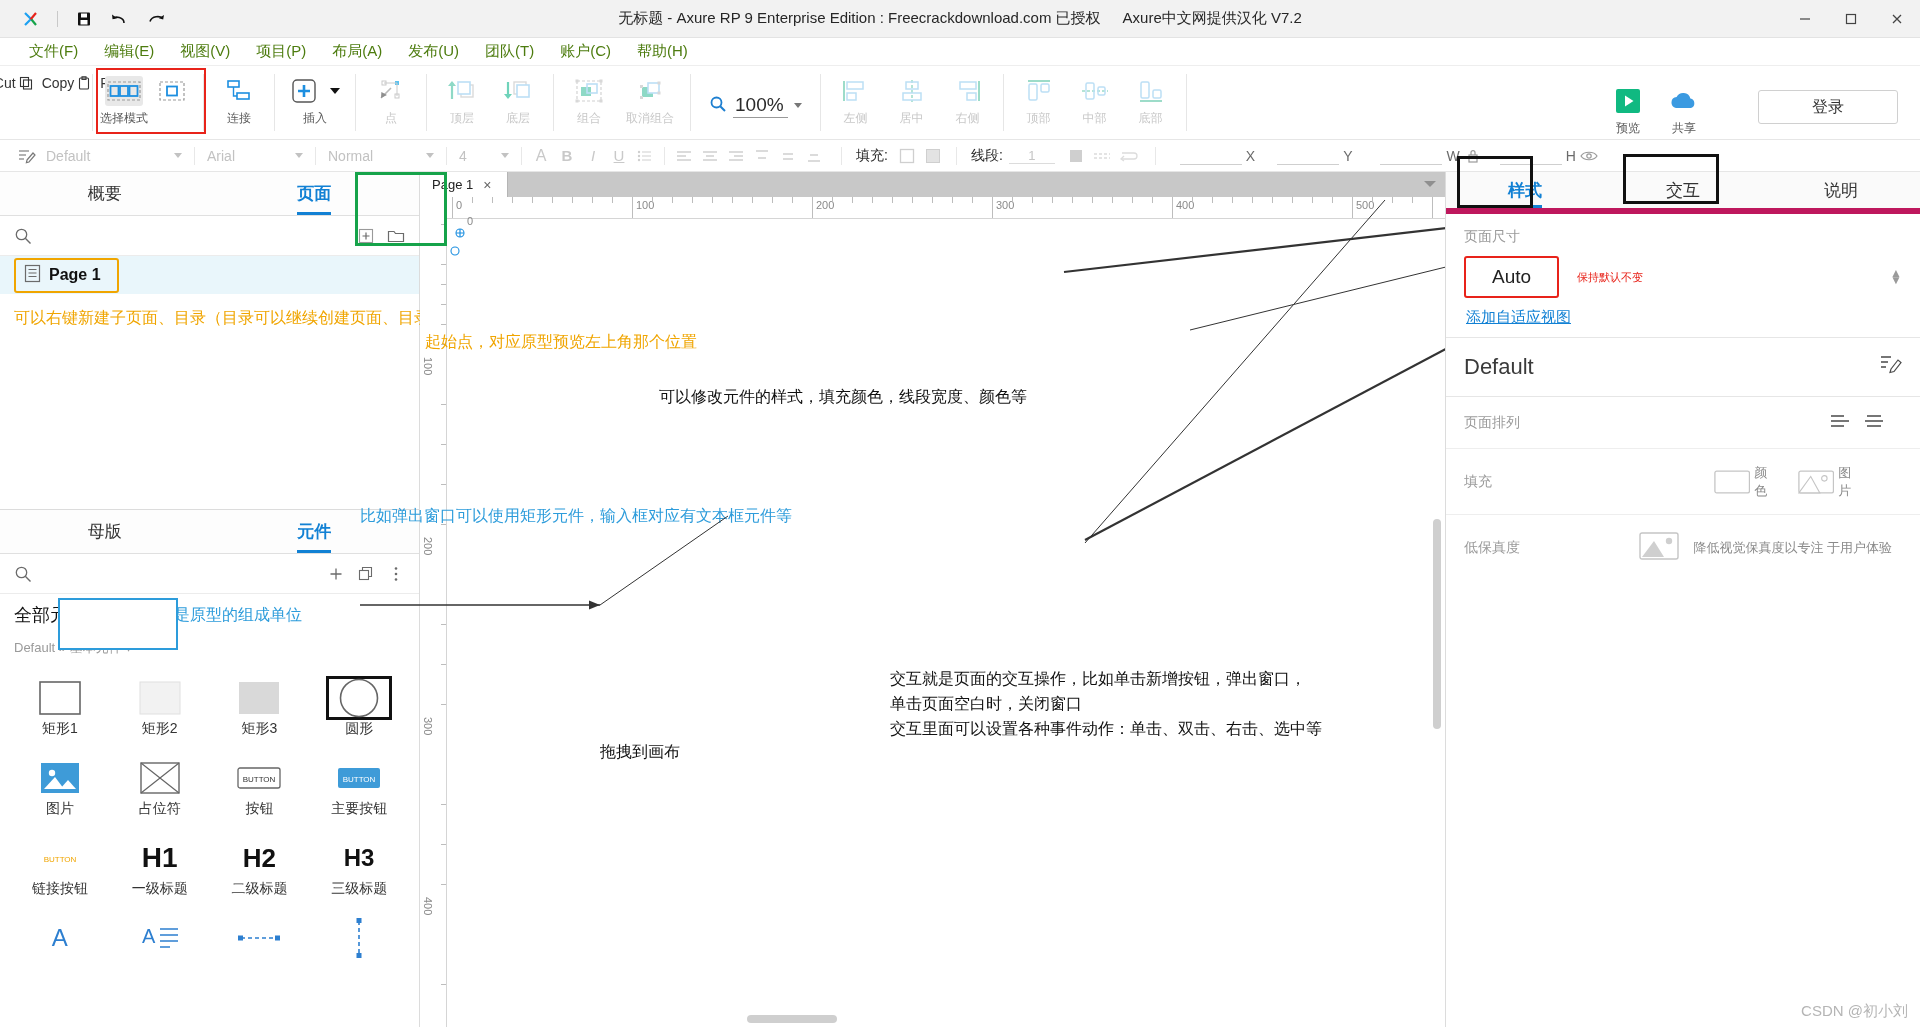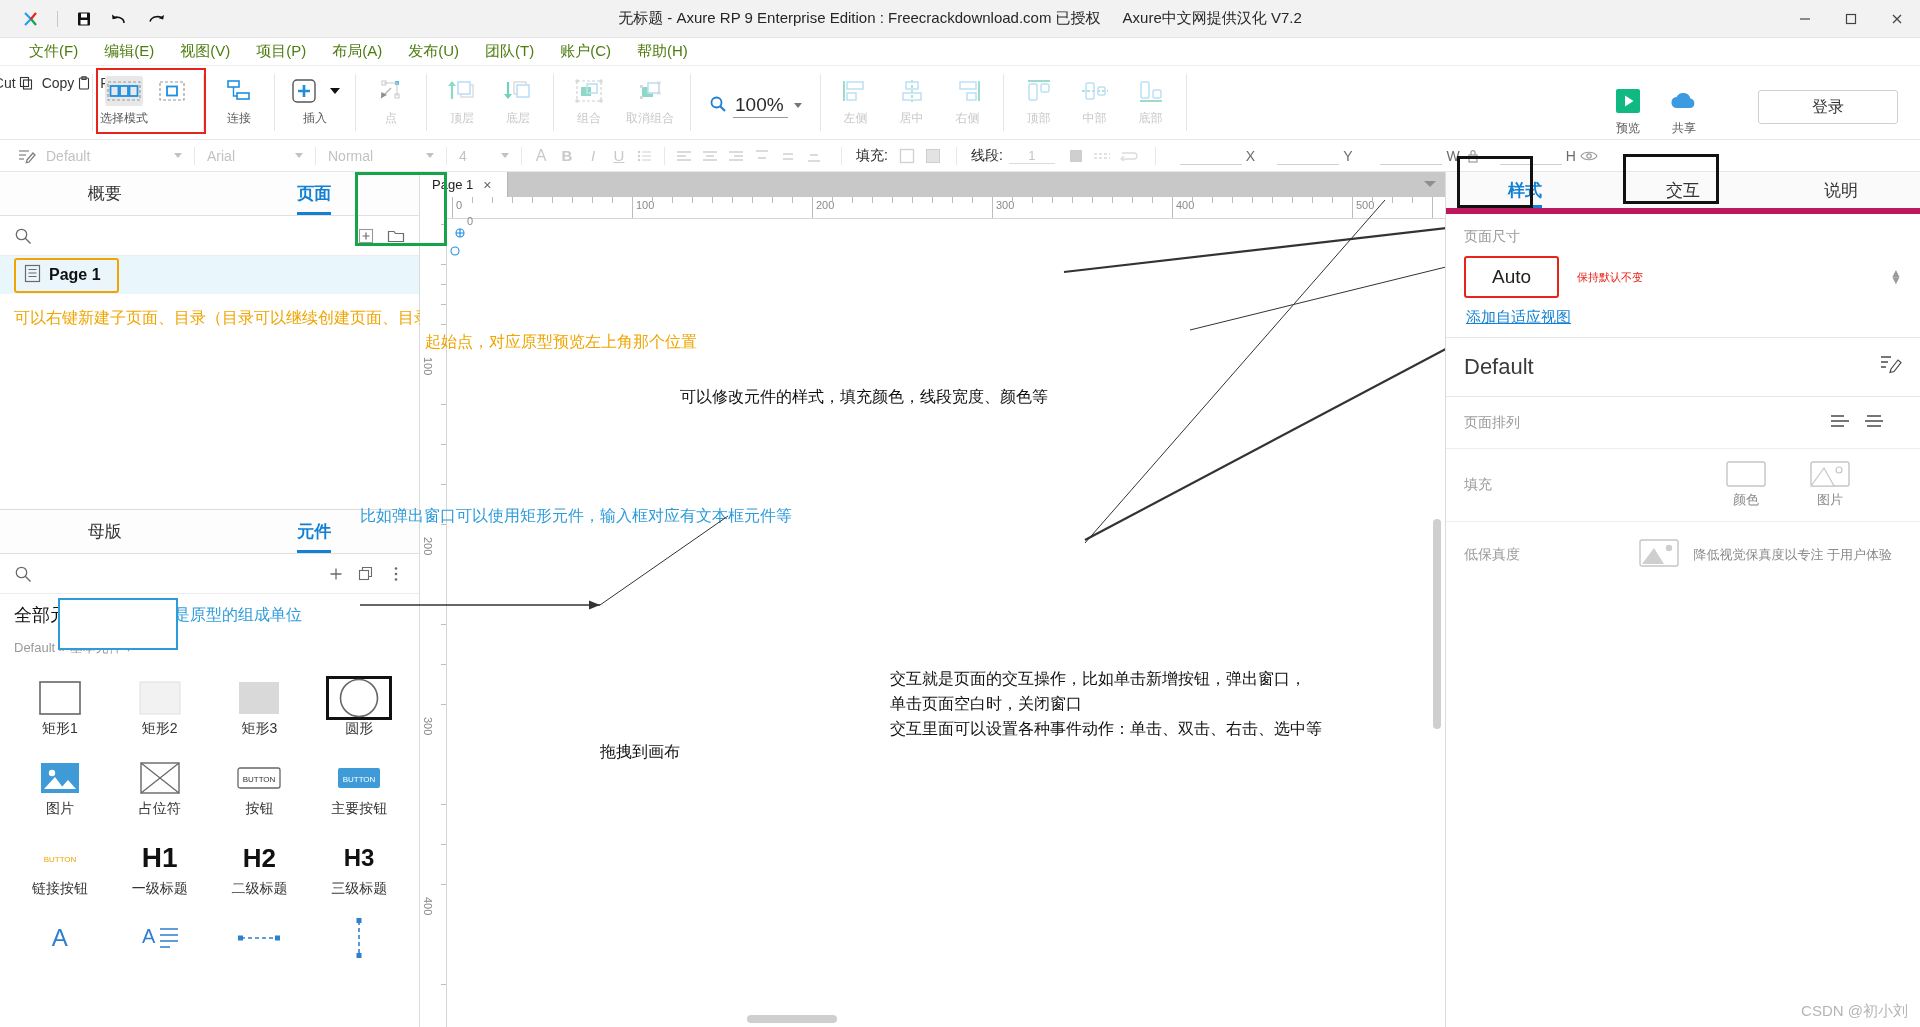--- a/index.html
+++ b/index.html
@@ -240,21 +240,21 @@
   .rdivider { height:1px; background:#e6e6e6; }
   .default-row {
     display:flex; align-items:center; padding: 16px 18px; font-size:22px; color:#3a3a3a;
   }
   .default-row .edit { margin-left:auto; }
   .prop-row {
     display:flex; align-items:center; padding: 12px 18px; min-height: 52px;
     border-bottom:1px solid #eeeeee;
   }
   .prop-row .pname { font-size:14px; color:#9a9a9a; width: 170px; }
-  .prop-cell { display:flex; flex-direction:column; align-items:center; gap:4px; width: 64px; }
+  .prop-cell { display:flex; align-items:center; gap:4px; width: 64px; }
   .prop-cell .pcl { font-size:13px; color:#8a8a8a; }
   .fid-note { font-size:13px; color:#8a8a8a; line-height: 1.35; margin-left: 14px; }
 
   .watermark {
     position:absolute; right: 12px; bottom: 6px;
     font-size: 15px; color:#b5b5b5;
   }
   .arrows { position:absolute; left:0; top:0; width:1920px; height:1027px; pointer-events:none; }
 </style>
 </head>
@@ -1054,21 +1054,21 @@
           <circle cx="5" cy="24" r="4" fill="none" stroke="#1d8fe0" stroke-width="1.1"></circle>
         </svg>
       </div>
       <span style="position:absolute;left:20px;top:-4px;font-size:11px;color:#8a8a8a;">0</span>
 
       <div class="scroll-v"></div>
       <div class="scroll-h"></div>
     </div>
 
     <div class="note orange" style="left:5px; top:160px;">起始点，对应原型预览左上角那个位置</div>
-    <div class="note black" style="left:260px; top:215px;">可以修改元件的样式，填充颜色，线段宽度、颜色等</div>
+    <div class="note black" style="left:239px; top:215px;">可以修改元件的样式，填充颜色，线段宽度、颜色等</div>
     <div class="note black" style="left:180px; top:570px;">拖拽到画布</div>
     <div class="note black" style="left:470px; top:495px; line-height:1.55;">交互就是页面的交互操作，比如单击新增按钮，弹出窗口，
 单击页面空白时，关闭窗口
 交互里面可以设置各种事件动作：单击、双击、右击、选中等</div>
   </div>
 
   <div class="note blue" style="position:absolute; left:360px; top:506px; font-size:16px;">比如弹出窗口可以使用矩形元件，输入框对应有文本框元件等</div>
 
   <svg class="arrows">
 

